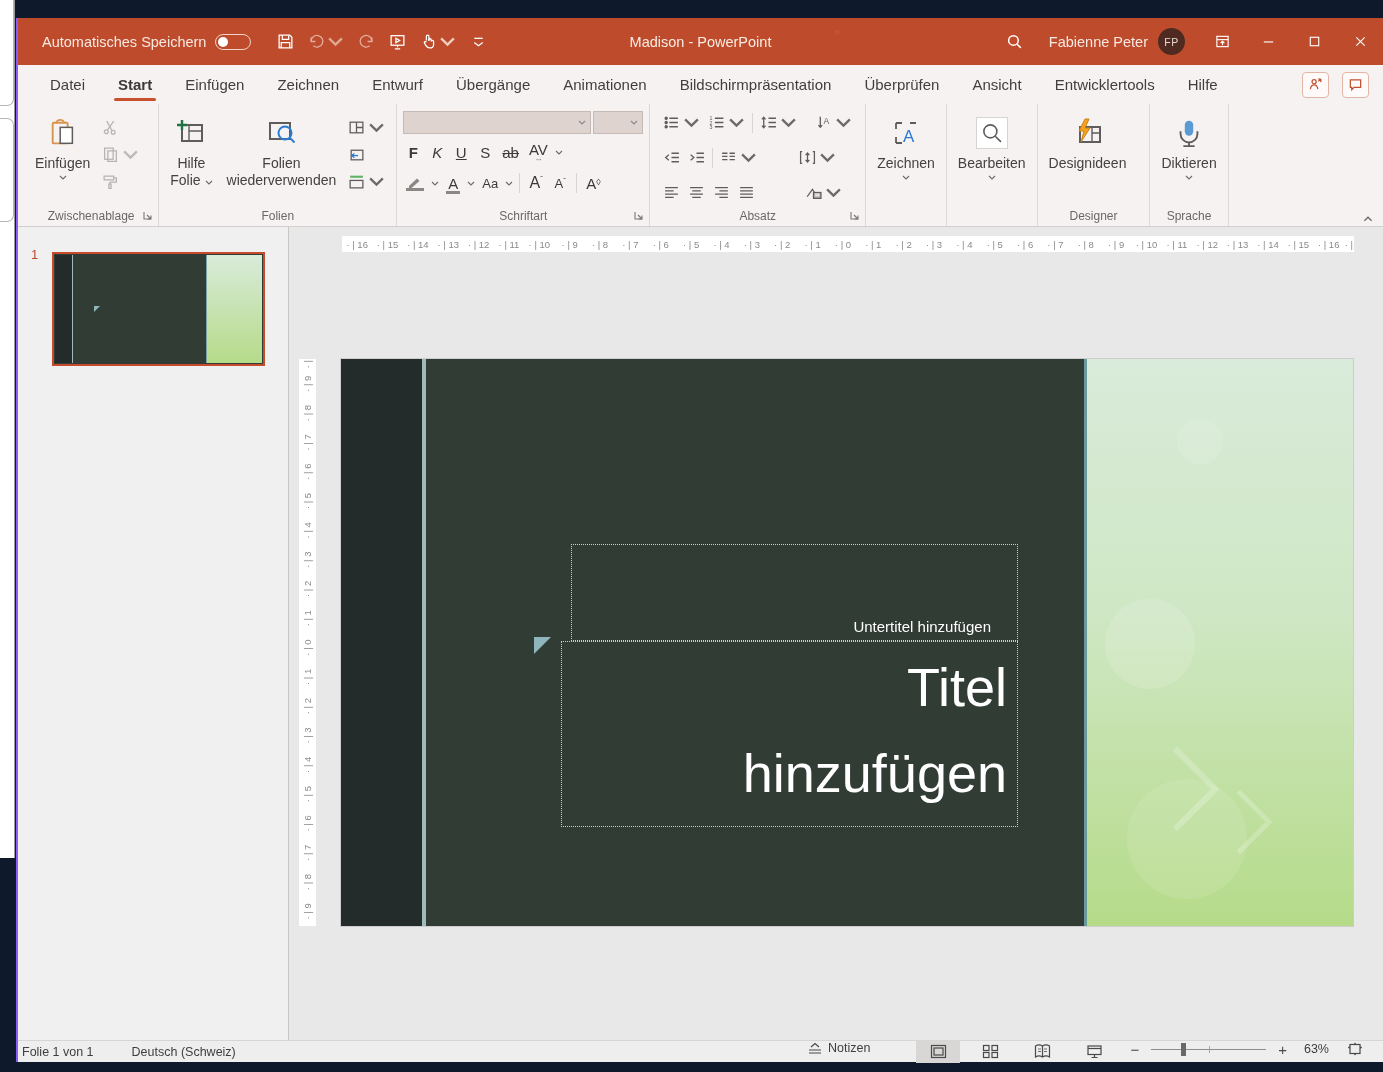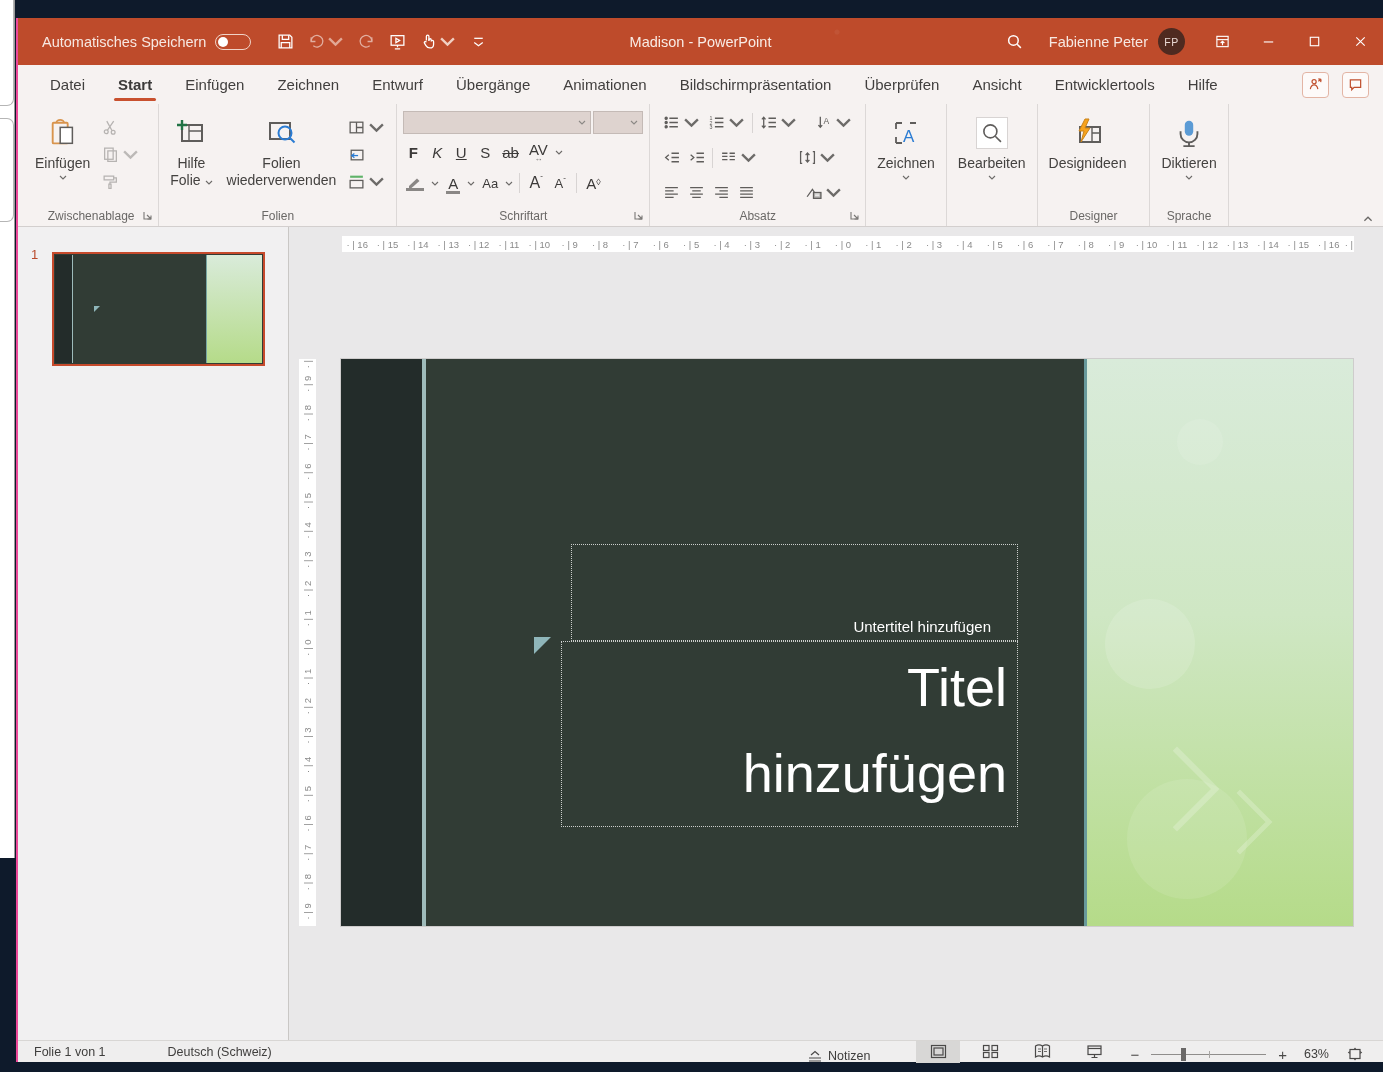--- a/index.html
+++ b/index.html
@@ -7,21 +7,21 @@
   body { background:#0e1a2b; font-family:"Liberation Sans", sans-serif; position:relative; }
   svg { display:block; }
   .chev { width:8px; height:5px; }
 
   
   .left-strip { position:absolute; left:0; top:0; width:15px; height:858px; background:#fff; border-right:1px solid #9a9a9a; }
   .left-strip .sep1 { position:absolute; left:0; right:0; top:0; height:106px; border-bottom:1px solid #b5b5b5; border-bottom-right-radius:7px; border-right:1px solid #b5b5b5; }
   .left-strip .sep2 { position:absolute; left:0; right:0; top:118px; height:104px; border:1px solid #b5b5b5; border-left:none; border-radius:0 7px 7px 0; }
 
   
-  .window { position:absolute; left:16px; top:18px; right:0; bottom:10px; border-left:2px solid #ec4899; display:flex; flex-direction:column; background:#f6f2f1; }
+  .window { position:absolute; left:16px; top:18px; right:0; bottom:10px; border-left:2px solid #8b5cf6; display:flex; flex-direction:column; background:#f6f2f1; }
 
   
   .titlebar { height:47px; background:#be4b2b; display:flex; align-items:center; color:#f7e8e2; position:relative; flex:none;
     background-image: radial-gradient(circle at 60% 30%, rgba(255,255,255,0.05) 0 2px, transparent 3px); }
   .tb-left { display:flex; align-items:center; gap:13px; padding-left:24px; }
   .autosave { display:flex; align-items:center; gap:9px; font-size:14.5px; }
   .toggle { width:36px; height:16px; border:1px solid #f0d3c7; border-radius:9px; position:relative; }
   .toggle .knob { position:absolute; left:2px; top:2px; width:10px; height:10px; border-radius:50%; background:#fff; }
   .qat { display:flex; align-items:center; gap:4px; margin-left:8px; }
   .qat-btn { display:flex; align-items:center; gap:2px; padding:4px 5px; border-radius:3px; }
@@ -102,22 +102,22 @@
   .ph { position:absolute; border:1px dotted rgba(255,255,255,.75); }
   .ph-subtitle { left:230px; top:185px; width:447px; height:97px; }
   .ph-subtitle .txt { position:absolute; right:26px; bottom:5px; color:#fff; font-size:15px; }
   .ph-title { left:220px; top:282px; width:457px; height:186px; }
   .ph-title .txt { position:absolute; right:10px; top:2px; width:330px; text-align:right; color:#fff; font-size:54px; line-height:86px; font-weight:400; }
   .slide .tri { position:absolute; left:193px; top:278px; width:0; height:0; border-top:17px solid #8fb6ba; border-right:17px solid transparent; }
 
   
   .statusbar { height:22px; background:#efeeee; border-top:1px solid #d8d6d4; display:flex; align-items:center; font-size:12.5px; color:#3f3e3d; flex:none; position:relative; }
   .sb-left { display:flex; gap:0; align-items:center; }
-  .sb-item { padding:0 16px; white-space:nowrap; }
-  .sb-right { margin-left:auto; display:flex; align-items:flex-end; gap:0; padding-right:10px; }
+  .sb-item { padding:0 4px; white-space:nowrap; }
+  .sb-right { margin-left:auto; display:flex; align-items:flex-start; gap:0; padding-right:10px; }
   .sb-notes { display:flex; align-items:center; gap:5px; padding:0 22px; }
   .sb-notes svg { width:16px; height:12px; stroke:#4a4948; fill:none; stroke-width:1.2; }
   .viewbtn { width:44px; height:22px; display:flex; align-items:center; justify-content:center; }
   .viewbtn svg { width:17px; height:15px; stroke:#4a4948; fill:none; stroke-width:1.2; }
   .viewbtn.active { background:#d8d7d6; }
   .zoomctl { display:flex; align-items:center; gap:8px; margin-left:10px; }
   .zoomsign { font-size:15px; color:#4a4948; padding:0 4px; }
   .ztrack { width:115px; height:1px; background:#8f8d8b; position:relative; }
   .ztrack .mid { position:absolute; left:50%; top:-3px; width:1px; height:7px; background:#aoa; background:#a8a6a4; }
   .ztrack .handle { position:absolute; left:30px; top:-6px; width:5px; height:13px; background:#6a6867; }

